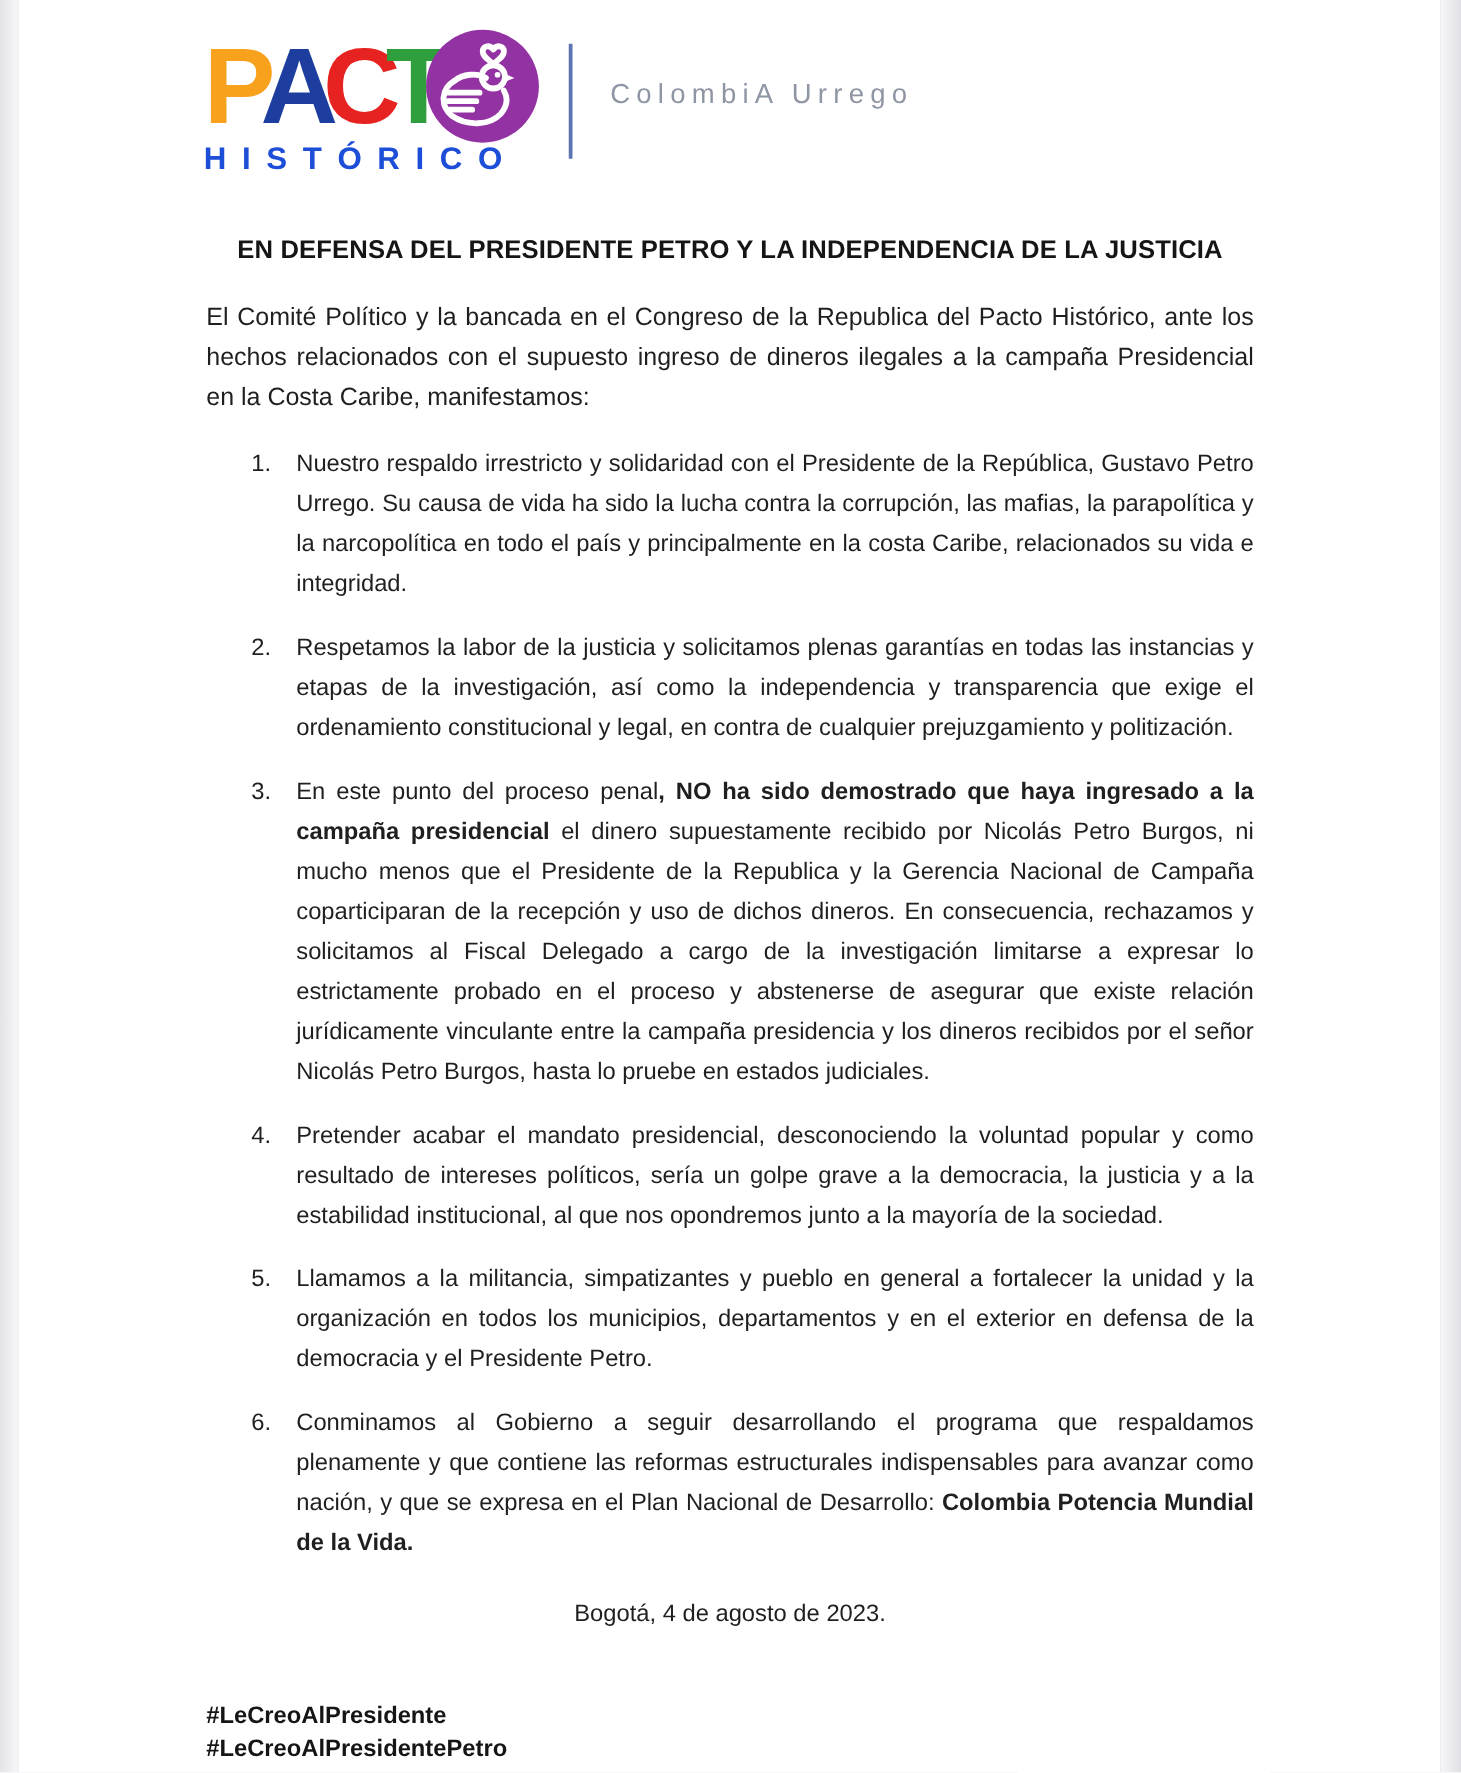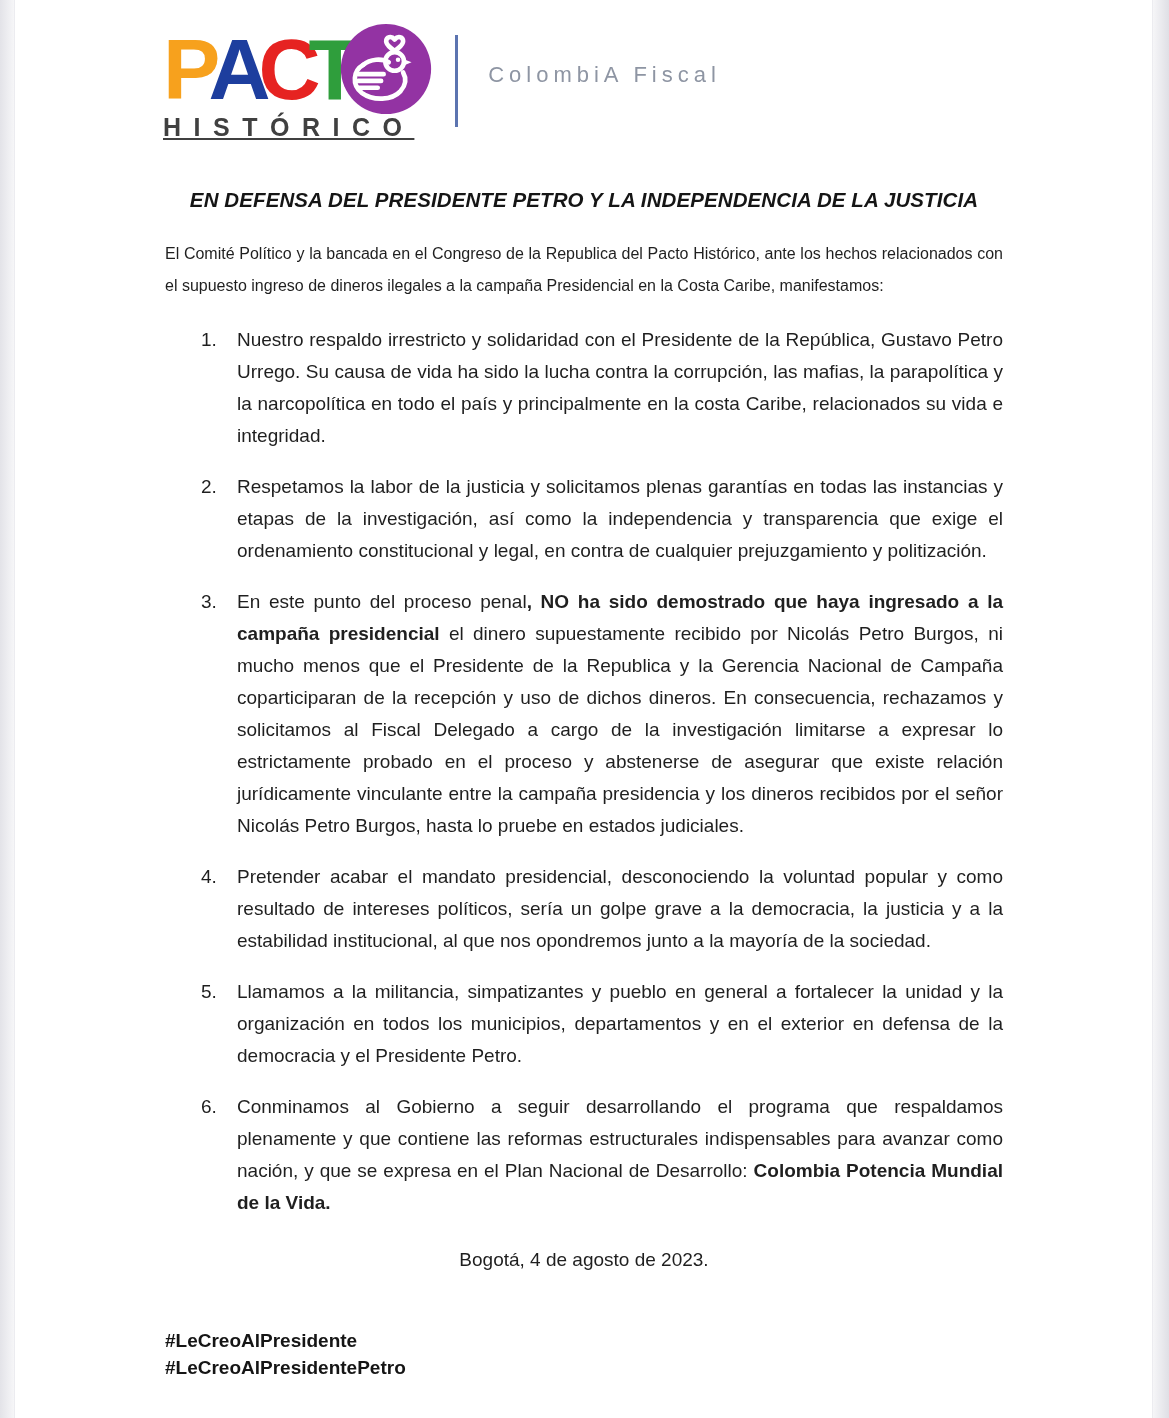--- a/index.html
+++ b/index.html
@@ -36,24 +36,24 @@
   .logo-divider{width:3px;height:92px;margin:0 30px 6px 22px;}
   .logo-tagline{
     font-size:22px;letter-spacing:5px;font-weight:400;
     margin-top:-18px;white-space:nowrap;
   }
 
   
   .statement{padding:0 166px 0 165px;}
   .doc-title{
     font-size:20.5px;font-weight:700;text-align:center;
-    margin:46px 0 0 0;letter-spacing:0.1px;color:#151515;font-style:italic;
+    margin:46px 0 0 0;letter-spacing:0.1px;color:#151515;
   }
   .doc-intro{
-    font-size:16px;line-height:32px;text-align:justify;
+    font-size:20px;line-height:32px;text-align:justify;
     margin:26px 0 0 0;
   }
   .doc-list{list-style:none;margin:22px 0 0 0;padding:0;}
   .doc-item{
     position:relative;padding-left:72px;
     font-size:19px;line-height:32px;text-align:justify;
     margin-bottom:19px;
   }
   .doc-item .num{position:absolute;left:36px;top:0;}
   .doc-item .seg-bold{font-weight:700;}
@@ -82,24 +82,24 @@
             <path d="M58,28 C53,23 48,21 48,16 C48,11 54,9 58,14 C62,9 68,11 68,16 C68,21 63,23 58,28 Z"></path>
             <circle cx="58" cy="40" r="11"></circle>
             <circle cx="62" cy="38" r="2.7" fill="#ffffff" stroke="none"></circle>
             <path d="M68,37 L78,41 L68,45 Z" fill="#ffffff" stroke="none"></path>
             <path d="M21,44 C9,51 7,67 19,77 C33,87 55,86 65,75 C71,68 72,60 68,53"></path>
             <path d="M21,44 C29,37 43,36 51,41"></path>
             <path d="M15,55 L45,55 M15,63 L42,63 M15,71 L38,71"></path>
           </g>
         </svg>
       </div>
-      <div class="logo-subtitle" style="color: #404040; text-decoration: underline;">HISTÓRICO</div>
+      <div class="logo-subtitle" style="color: #1d4ed8;">HISTÓRICO</div>
     </div>
     <div class="logo-divider" style="background: rgb(92, 116, 176);"></div>
-    <div class="logo-tagline" style="color: rgb(142, 149, 163);">ColombiA Fiscal</div>
+    <div class="logo-tagline" style="color: rgb(142, 149, 163);">ColombiA Urrego</div>
   </header>
 
   <main class="statement">
     <h1 class="doc-title">EN DEFENSA DEL PRESIDENTE PETRO Y LA INDEPENDENCIA DE LA JUSTICIA</h1>
     <p class="doc-intro">El Comité Político y la bancada en el Congreso de la Republica del Pacto Histórico, ante los hechos relacionados con el supuesto ingreso de dineros ilegales a la campaña Presidencial en la Costa Caribe, manifestamos:</p>
     <ol class="doc-list">
         <li class="doc-item"><span class="num">1.</span><span class="seg">Nuestro respaldo irrestricto y solidaridad con el Presidente de la República, Gustavo Petro Urrego. Su causa de vida ha sido la lucha contra la corrupción, las mafias, la parapolítica y la narcopolítica en todo el país y principalmente en la costa Caribe, relacionados su vida e integridad.</span></li>
         <li class="doc-item"><span class="num">2.</span><span class="seg">Respetamos la labor de la justicia y solicitamos plenas garantías en todas las instancias y etapas de la investigación, así como la independencia y transparencia que exige el ordenamiento constitucional y legal, en contra de cualquier prejuzgamiento y politización.</span></li>
         <li class="doc-item"><span class="num">3.</span><span class="seg">En este punto del proceso penal</span><span class="seg-bold">, NO ha sido demostrado que haya ingresado a la campaña presidencial</span><span class="seg"> el dinero supuestamente recibido por Nicolás Petro Burgos, ni mucho menos que el Presidente de la Republica y la Gerencia Nacional de Campaña coparticiparan de la recepción y uso de dichos dineros. En consecuencia, rechazamos y solicitamos al Fiscal Delegado a cargo de la investigación limitarse a expresar lo estrictamente probado en el proceso y abstenerse de asegurar que existe relación jurídicamente vinculante entre la campaña presidencia y los dineros recibidos por el señor Nicolás Petro Burgos, hasta lo pruebe en estados judiciales.</span></li>
         <li class="doc-item"><span class="num">4.</span><span class="seg">Pretender acabar el mandato presidencial, desconociendo la voluntad popular y como resultado de intereses políticos, sería un golpe grave a la democracia, la justicia y a la estabilidad institucional, al que nos opondremos junto a la mayoría de la sociedad.</span></li>

